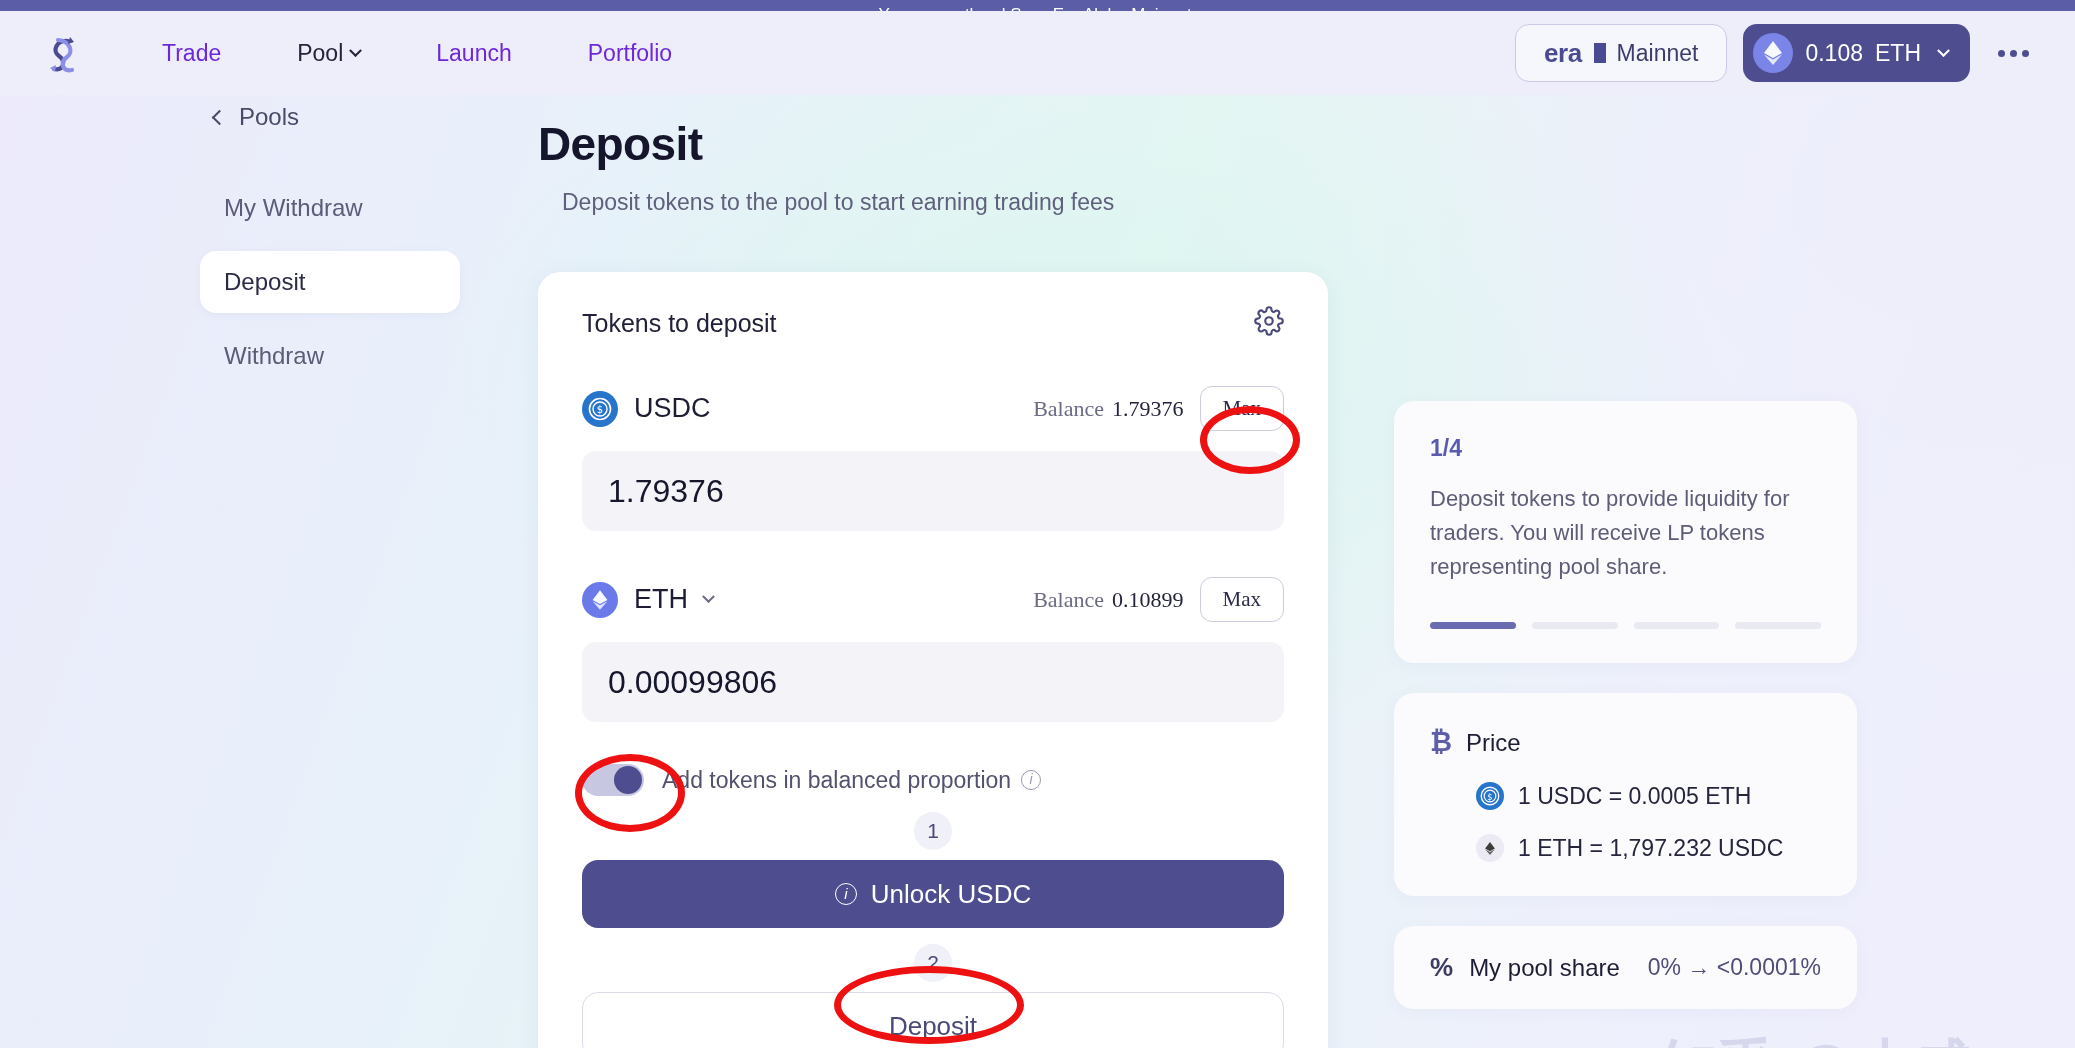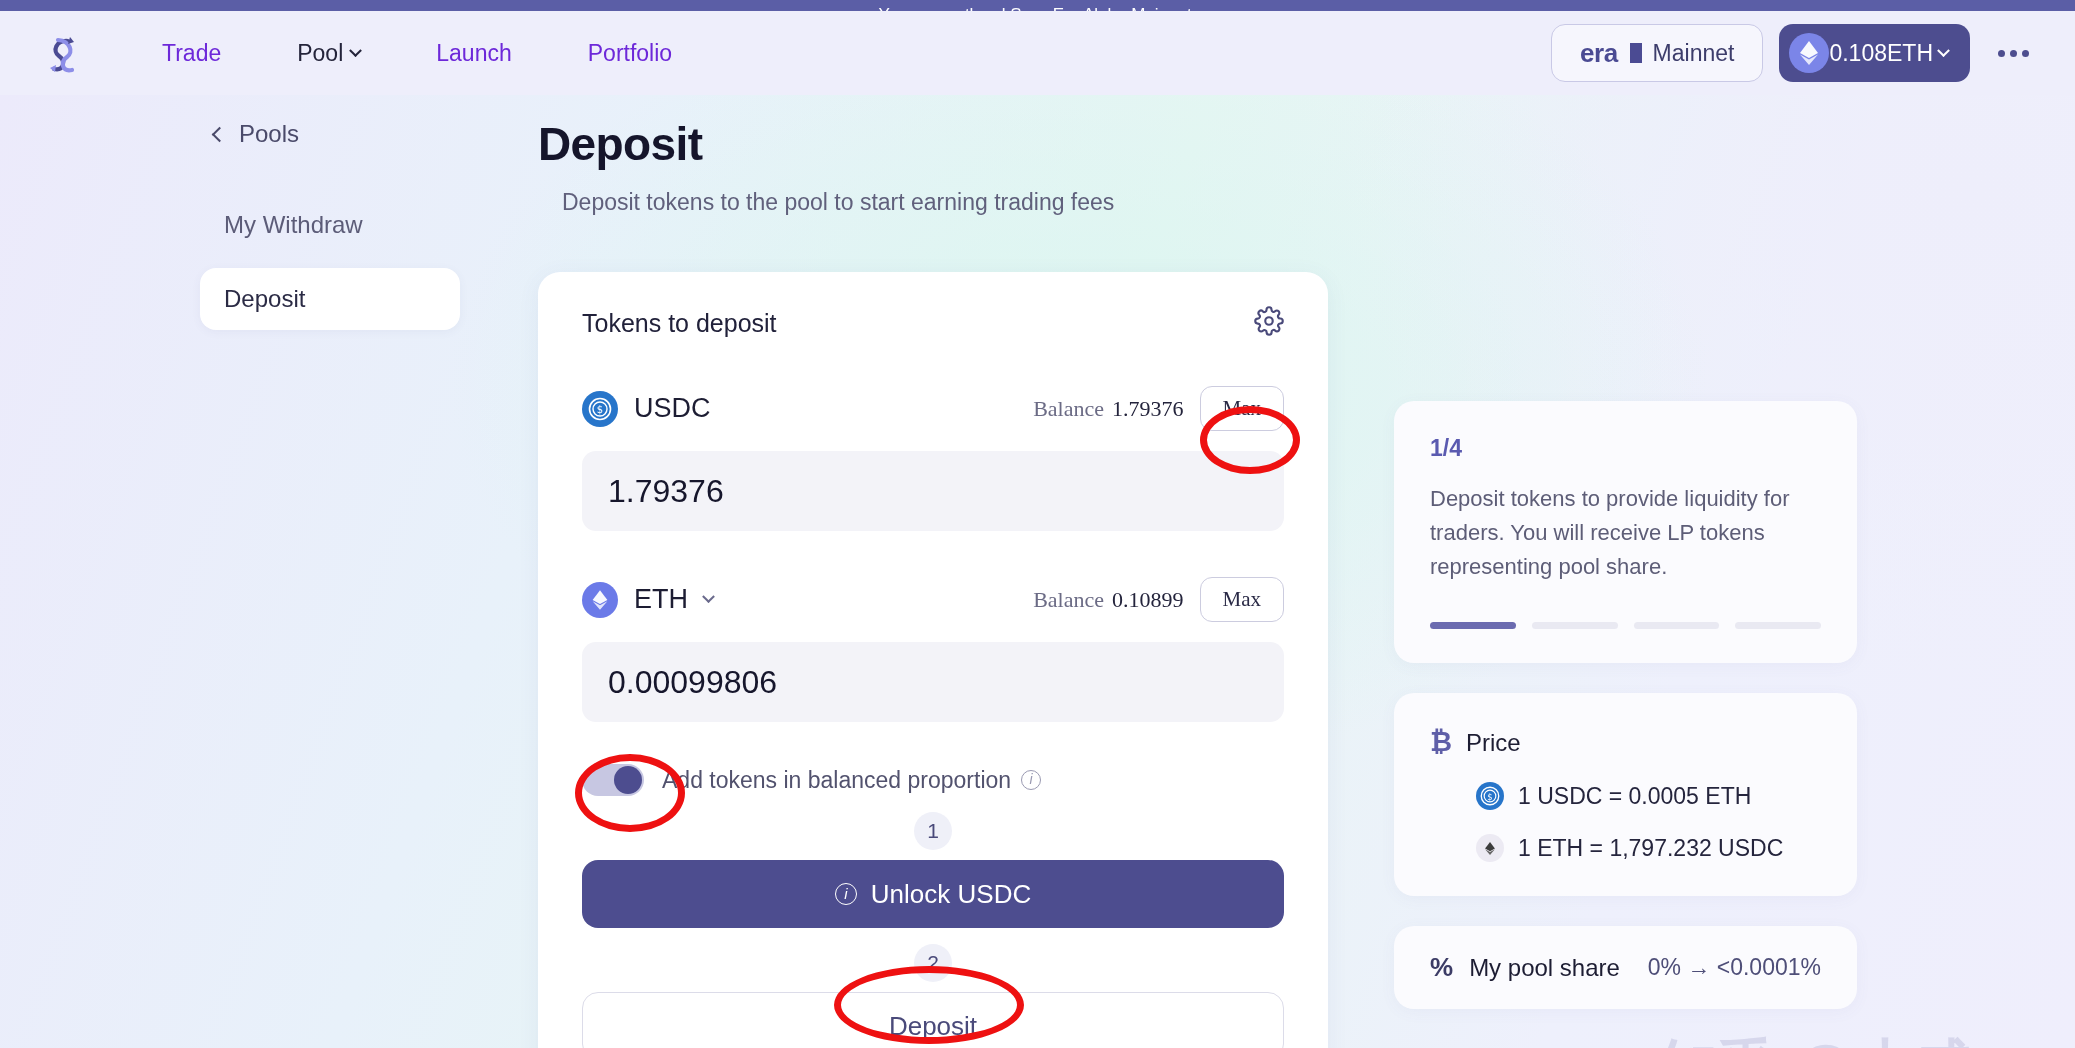--- a/index.html
+++ b/index.html
@@ -49,21 +49,21 @@
     height: 58px; border: 1.5px solid #c9c9e6; border-radius: 14px;
     background: #f6f6fd;
     display: flex; align-items: center; gap: 11px; padding: 0 28px;
     font-size: 23px; color: #3d3d6b; cursor: pointer;
   }
   .era-mark { font-size: 26px; font-weight: 700; letter-spacing: -0.5px; color: #4b4b93; }
   .era-sq { width: 12px; height: 20px; background: #4b4b93; display: inline-block; margin-left: 1px; }
 
   .bal-pill {
     height: 58px; border-radius: 14px; background: #4d4d8f; color: #ffffff;
-    display: flex; align-items: center; gap: 0; padding: 0 22px 0 10px;
+    display: flex; align-items: center; gap: 12px; padding: 0 22px 0 10px;
     font-size: 23px; cursor: pointer;
   }
   .eth-coin {
     width: 40px; height: 40px; border-radius: 50%;
     background: #7b85e8; display: flex; align-items: center; justify-content: center;
   }
   .addr-pill {
     height: 58px; border-radius: 14px; background: #4d4d8f; color: #ffffff;
     display: flex; align-items: center; gap: 12px; padding: 0 24px;
     font-size: 23px; cursor: pointer;
@@ -75,21 +75,21 @@
   
   .page {
     position: absolute; top: 95px; left: 0; width: 2075px; height: 953px;
     background:
       radial-gradient(900px 560px at 52% 30%, rgba(218,246,240,0.85), rgba(218,246,240,0) 70%),
       radial-gradient(900px 700px at 95% 10%, rgba(238,238,251,1), rgba(238,238,251,0) 70%),
       linear-gradient(110deg, #eceafb 0%, #e8f1fa 28%, #e6f6f3 50%, #eef0fc 78%, #efeefc 100%);
   }
 
   
-  .side { position: absolute; left: 200px; top: 25px; width: 260px; }
+  .side { position: absolute; left: 200px; top: 8px; width: 260px; }
   .back-row { display: flex; align-items: center; gap: 14px; cursor: pointer;
               color: #4a4a6a; font-size: 24px; margin-bottom: 46px; padding-left: 14px;}
   .back-chev { width: 11px; height: 11px; border-left: 2.4px solid #4a4a6a;
                border-bottom: 2.4px solid #4a4a6a; transform: rotate(45deg); }
   .side-item {
     height: 62px; border-radius: 16px; display: flex; align-items: center;
     padding: 0 24px; font-size: 24px; color: #5c5c78; cursor: pointer; margin-bottom: 12px;
   }
   .side-item.active { background: #ffffff; color: #2b2b45; box-shadow: 0 2px 10px rgba(80,80,140,0.06); }
 
@@ -261,20 +261,23 @@
     <div class="back-row">
       <span class="back-chev"></span>
       <span>Pools</span>
     </div>
     <div class="side-item">
       <span>My Withdraw</span>
     </div>
     <div class="side-item active">
       <span>Deposit</span>
     </div>
+    <div class="side-item">
+      <span>Withdraw</span>
+    </div>
   </div>
 
   <div class="center">
     <div class="page-title">Deposit</div>
     <div class="page-sub">Deposit tokens to the pool to start earning trading fees</div>
 
     <div class="card">
       <div class="card-head">
         <div class="card-title">Tokens to deposit</div>
         <div class="gear">

